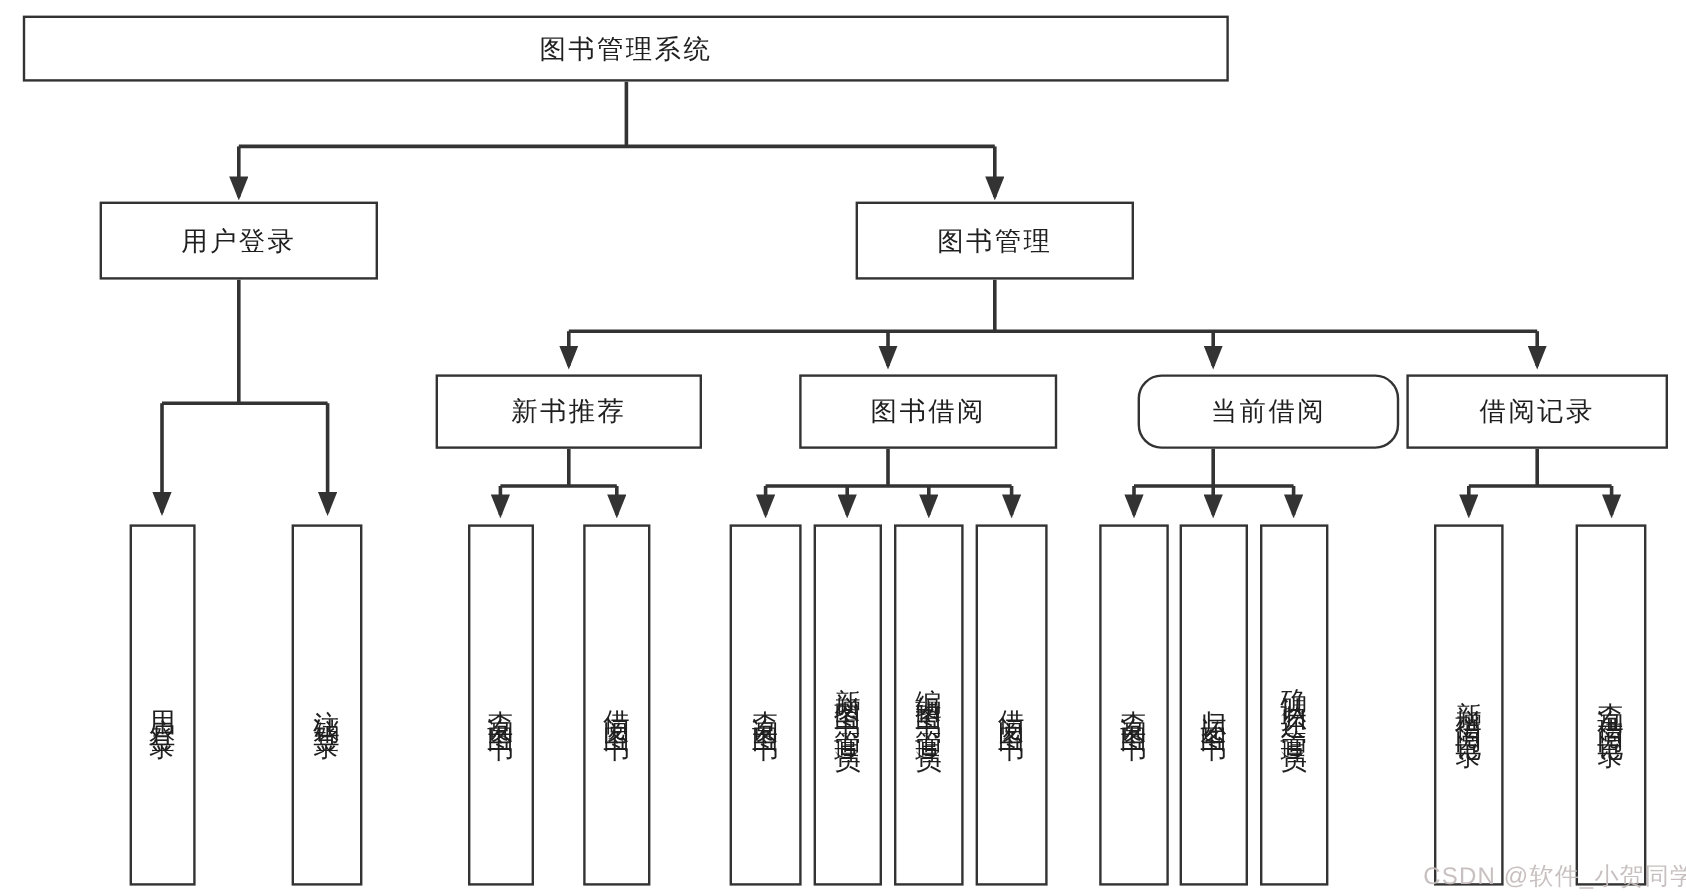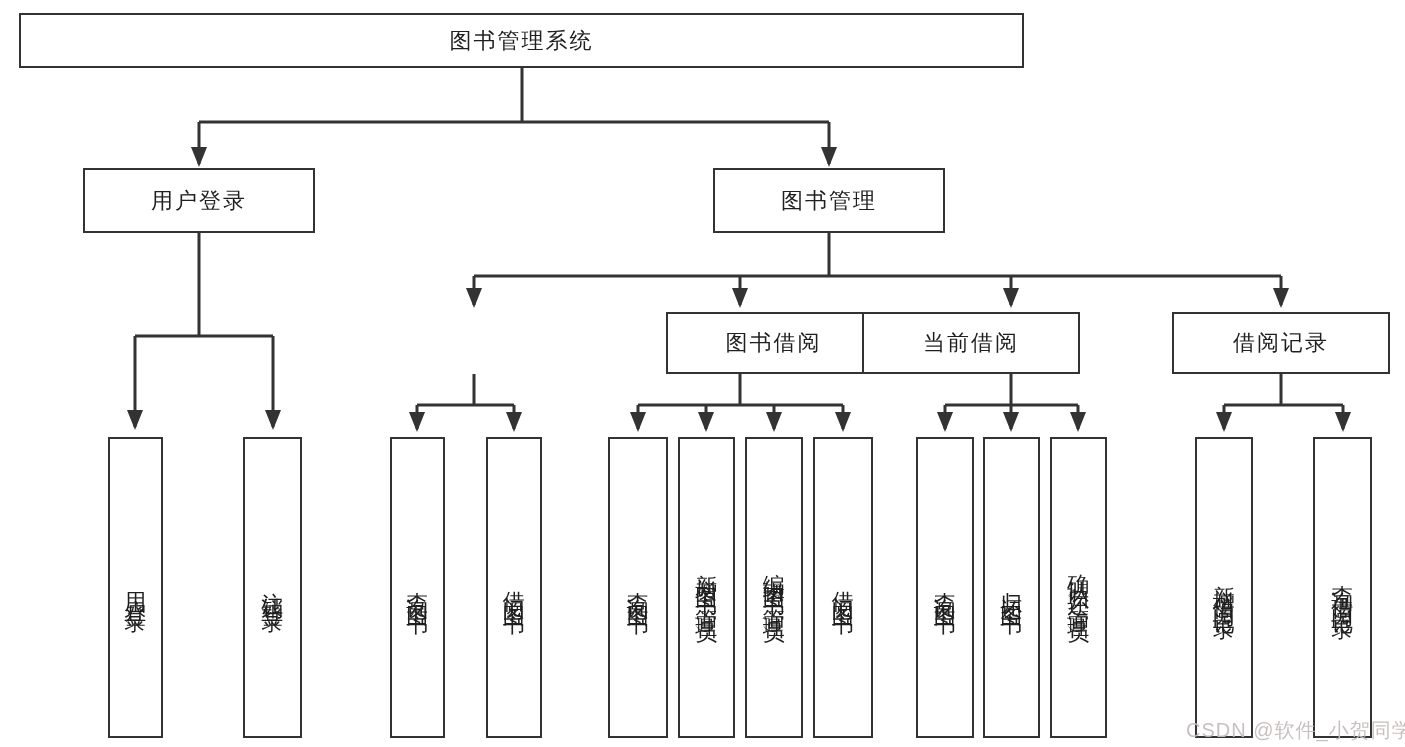--- a/index.html
+++ b/index.html
@@ -84,24 +84,27 @@
     <span>图书管理系统</span>
   </div>
 
   <div class="node" style="left:83px;top:168px;width:232px;height:65px;">
     <span>用户登录</span>
   </div>
   <div class="node" style="left:713px;top:168px;width:232px;height:65px;">
     <span>图书管理</span>
   </div>
 
+  <div class="node" style="left:363px;top:312px;width:222px;height:62px;">
+    <span>新书推荐</span>
+  </div>
   <div class="node" style="left:666px;top:312px;width:215px;height:62px;">
     <span>图书借阅</span>
   </div>
-  <div class="node" style="left:862px;top:312px;width:218px;height:62px;">
+  <div class="node" style="left:948px;top:312px;width:218px;height:62px;border-radius:20px;">
     <span>当前借阅</span>
   </div>
   <div class="node" style="left:1172px;top:312px;width:218px;height:62px;">
     <span>借阅记录</span>
   </div>
 
   <div class="leaf" style="left:108px;top:437px;width:55px;height:301px;">
     <span class="vtext">用户登录</span>
   </div>
   <div class="leaf" style="left:243px;top:437px;width:59px;height:301px;">

